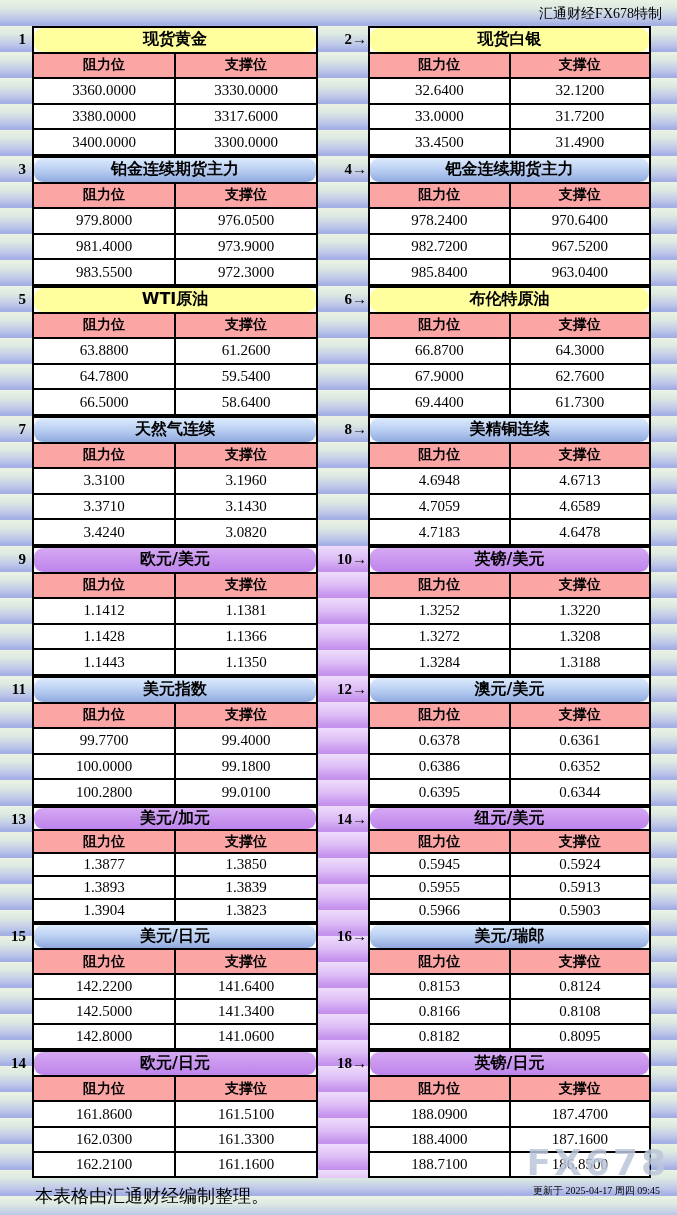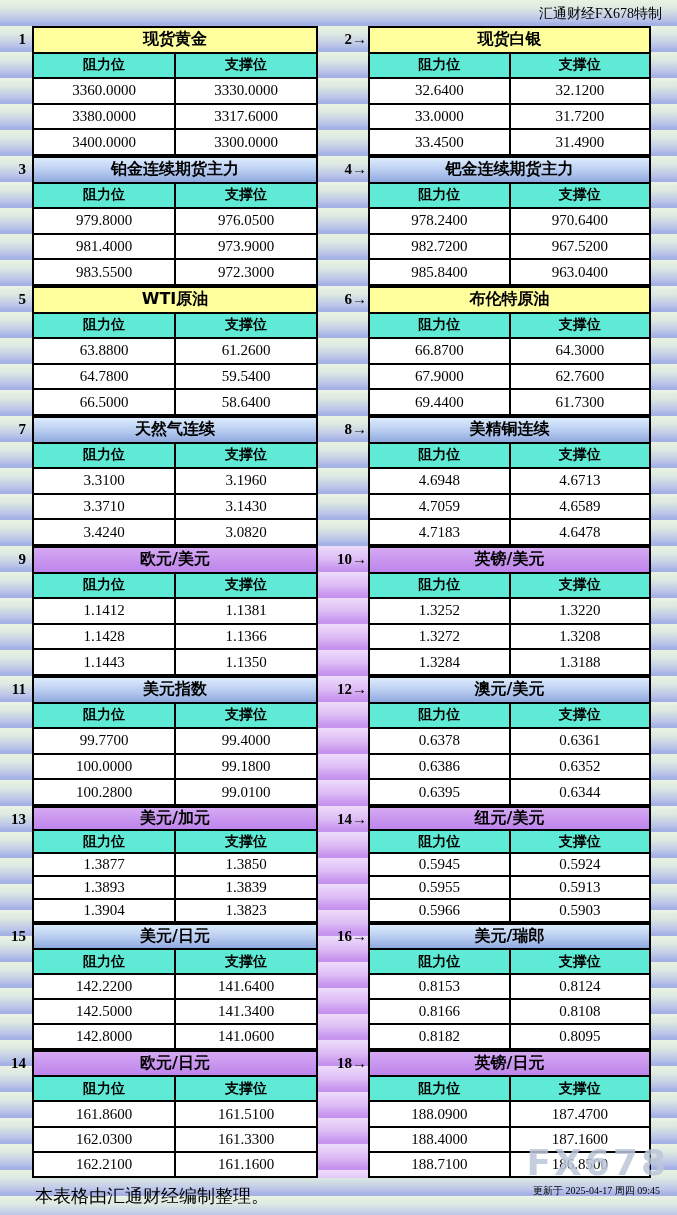--- a/index.html
+++ b/index.html
@@ -25,25 +25,25 @@
     position:absolute;border:2px solid #000;background:#fff;
     display:flex;flex-direction:column;box-sizing:border-box;
   }
   .row{flex:1;display:flex;border-top:2px solid #000;min-height:0;}
   .row:first-child{border-top:none;}
   .cell{
     flex:1;display:flex;align-items:center;justify-content:center;
     border-left:2px solid #000;min-width:0;white-space:nowrap;
   }
   .cell:first-child{border-left:none;}
-  .title-cell{font-size:16px;font-weight:bold;color:#000;}
+  .title-cell{font-size:16px;font-weight:bold;color:#000;border-radius:9px;}
   .theme-yellow .title-cell{background:#ffff9e;}
   .theme-blue .title-cell{background:linear-gradient(180deg,#dcebfc 0%,#b6cbf0 55%,#8fa9de 100%);}
   .theme-purple .title-cell{background:linear-gradient(180deg,#d5a9f3 0%,#c792ee 60%,#bd85ec 100%);}
-  .head-cell{font-size:14px;font-weight:bold;color:#000;background:#5eead4;}
+  .head-cell{font-size:14px;font-weight:bold;color:#000;background:#fca5a5;}
   .val-cell{font-size:15px;color:#000;background:#fff;font-family:"Liberation Serif","DejaVu Serif",serif;}
   .idx{
     position:absolute;height:26px;line-height:26px;color:#000;
     font-family:"Liberation Serif","DejaVu Serif",serif;
     font-size:15px;font-weight:bold;text-align:right;
   }
   .idx-left{left:0;width:26px;}
   .idx-right{left:318px;width:49px;}
   .footer-left{
     position:absolute;left:35px;top:1184px;font-size:18px;color:#000;

